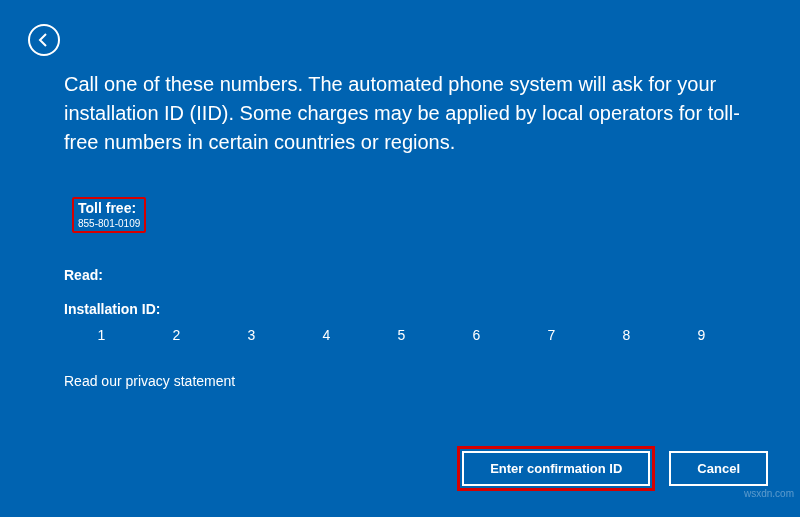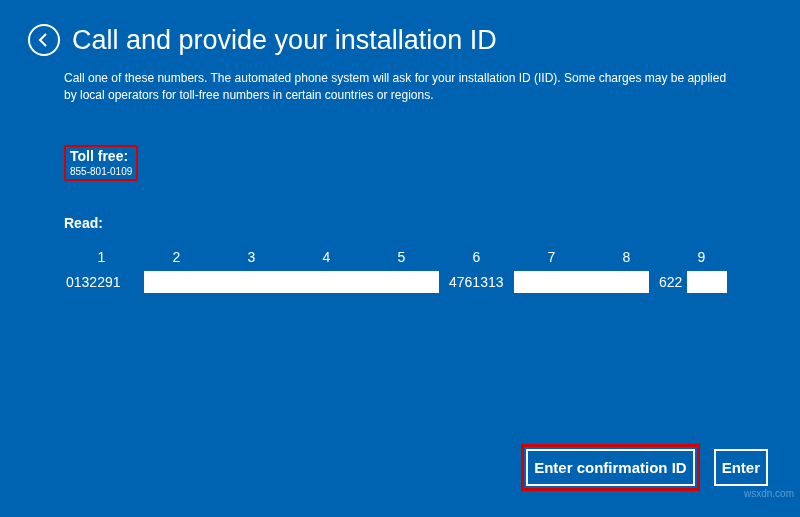--- a/index.html
+++ b/index.html
@@ -31,42 +31,42 @@
     .back-btn svg { display: block; }
     .title {
       font-size: 27px;
       font-weight: 300;
       color: #ffffff;
     }
     .content {
       padding: 6px 60px 0 64px;
     }
     .desc {
-      font-size: 12px;
+      font-size: 20px;
       line-height: 1.45;
       color: #ffffff;
       margin-bottom: 40px;
     }
     .section-label {
       font-size: 14px;
       font-weight: 600;
       margin-top: 16px;
     }
     .section-value {
       font-size: 10px;
       margin-top: 2px;
       margin-bottom: 8px;
     }
     .hilite-red {
       border: 2px solid #d60000;
       display: inline-block;
       padding: 1px 4px 2px 4px;
       border-radius: 2px;
     }
-    .toll-block { margin-bottom: 12px; }
+    .toll-block { margin-bottom: 12px; margin-left: 8px; }
     .iid-block { margin-top: 18px; }
     .iid-header-row {
       display: flex;
       gap: 0;
       margin-top: 10px;
       font-size: 14px;
     }
     .iid-col-h {
       width: 75px;
       text-align: center;
@@ -100,23 +100,23 @@
       position: absolute;
       bottom: 26px;
       right: 32px;
       display: flex;
       gap: 14px;
       align-items: center;
     }
     .btn {
       border: 2px solid #ffffff;
       color: #ffffff;
-      font-size: 15px;
+      font-size: 13px;
       font-weight: 600;
-      padding: 8px 6px;
+      padding: 8px 26px;
       background: transparent;
       cursor: pointer;
       font-family: inherit;
     }
     .btn-primary-h {
       border: 3px solid #d60000;
       padding: 2px;
     }
     .watermark {
       position: absolute;
@@ -128,59 +128,52 @@
   </style>
 </head>
 <body>
 
 <div class="header">
   <div class="back-btn">
     <svg width="16" height="16" viewBox="0 0 16 16">
       <path d="M10 2 L4 8 L10 14" stroke="#ffffff" stroke-width="2" fill="none"></path>
     </svg>
   </div>
-  <div class="title">Call and provide your installation ID</div>
 </div>
 
 <div class="content">
   <div class="desc">Call one of these numbers. The automated phone system will ask for your installation ID (IID). Some charges may be applied by local operators for toll-free numbers in certain countries or regions.</div>
 
   <div class="toll-block hilite-red">
     <div class="section-label" style="margin-top:0;">Toll free:</div>
     <div class="section-value" style="margin-bottom:0;">855-801-0109</div>
   </div>
 
   <div class="section-label" style="margin-top:22px;">Read:</div>
 
   <div class="iid-block">
+    <div class="section-label">Installation ID:</div>
 
     <div class="iid-header-row">
       <div class="iid-col-h">1</div>
       <div class="iid-col-h">2</div>
       <div class="iid-col-h">3</div>
       <div class="iid-col-h">4</div>
       <div class="iid-col-h">5</div>
       <div class="iid-col-h">6</div>
       <div class="iid-col-h">7</div>
       <div class="iid-col-h">8</div>
       <div class="iid-col-h">9</div>
     </div>
 
-    <div class="iid-data-row">
-      <div class="iid-cell-text" style="width:80px;">0132291</div>
-      <div class="iid-input w-flex"></div>
-      <div class="iid-cell-text" style="width:75px; padding-left:10px;">4761313</div>
-      <div class="iid-input w-flex2"></div>
-      <div class="iid-cell-text" style="width:38px; padding-left:10px;">622</div>
-      <div class="iid-input w-small"></div>
-    </div>
   </div>
 
+  <div class="privacy">Read our privacy statement</div>
 </div>
 
 <div class="footer">
   <span class="btn-primary-h">
     <button class="btn">Enter confirmation ID</button>
   </span>
-  <button class="btn">Enter</button>
+  <button class="btn">Cancel</button>
 </div>
 
 <div class="watermark">wsxdn.com</div>
 
 </body></html>

